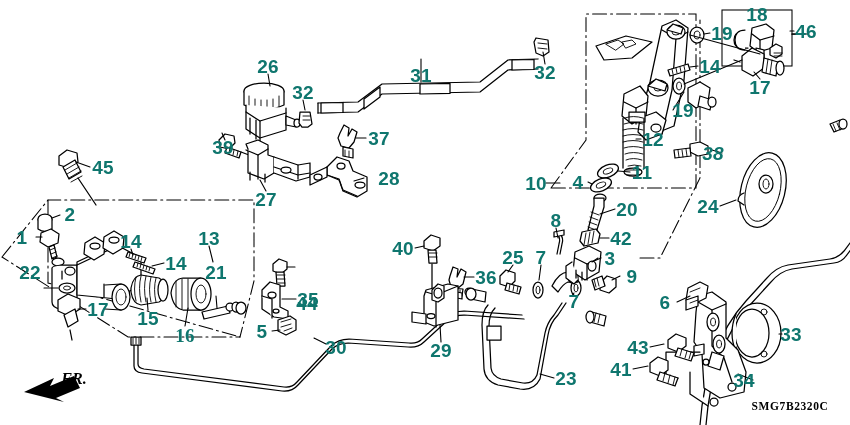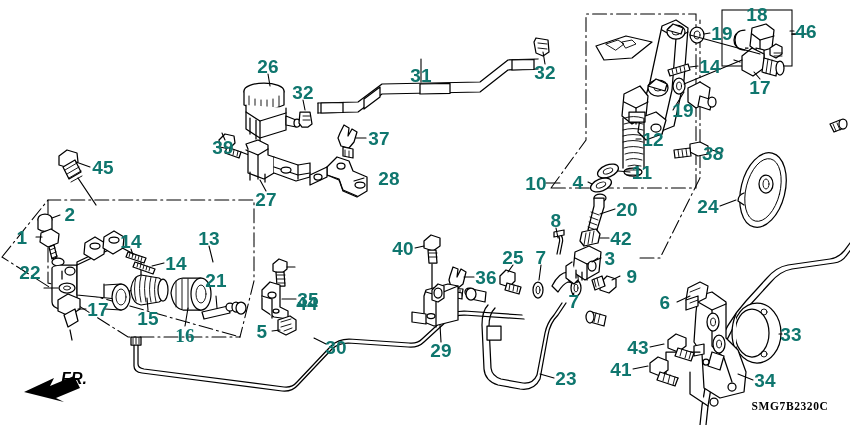--- a/index.html
+++ b/index.html
@@ -5,21 +5,21 @@
 <style>
   html,body{margin:0;padding:0;background:#fff;}
   body{font-family:"Liberation Sans", sans-serif;}
   #stage{position:relative;width:850px;height:425px;background:#ffffff;overflow:hidden;}
   #art{position:absolute;left:0;top:0;width:850px;height:425px;}
   .lbl{position:absolute;font-family:"Liberation Sans", sans-serif;font-weight:700;
        color:#0f766e;line-height:1;white-space:nowrap;transform:translate(-50%,-50%);
        font-size:19px;letter-spacing:0.2px;}
   .code{position:absolute;font-family:Liberation Serif, serif;font-weight:700;
         font-size:11.5px;letter-spacing:0.6px;color:#000;transform:translate(-50%,-50%);}
-  .fr{position:absolute;font-family:Liberation Sans, sans-serif;font-weight:800;
+  .fr{position:absolute;font-family:Liberation Serif, serif;font-weight:800;
       font-size:16px;color:#000;transform:translate(-50%,-50%);font-style:italic;}
 </style>
 </head>
 <body>
 
 <div id="stage">
 
   <svg id="art" viewBox="0 0 850 425">
     <defs>
       <style>
@@ -512,21 +512,21 @@
   <div class="lbl" style="left:22px;  top:237px;">1</div>
   <div class="lbl" style="left:70px;  top:214px;">2</div>
   <div class="lbl" style="left:30px;  top:272px;">22</div>
   <div class="lbl" style="left:98px; top:309px;">17</div>
   <div class="lbl" style="left:103px; top:167px;">45</div>
   <div class="lbl" style="left:131px; top:241px;">14</div>
   <div class="lbl" style="left:176px; top:263px;">14</div>
   <div class="lbl" style="left:209px; top:238px;">13</div>
   <div class="lbl" style="left:148px; top:318px;">15</div>
   <div class="lbl" style="left:185px; top:335px;font-family:Liberation Serif, serif;">16</div>
-  <div class="lbl" style="left:216px; top:280px;text-align:center;">21</div>
+  <div class="lbl" style="left:216px; top:272px;text-align:center;">21</div>
   <div class="lbl" style="left:268px; top:66px;">26</div>
   <div class="lbl" style="left:303px; top:92px;">32</div>
   <div class="lbl" style="left:421px; top:51px;margin-top:24px;">31</div>
   <div class="lbl" style="left:545px; top:72px;">32</div>
   <div class="lbl" style="left:223px; top:147px;">39</div>
   <div class="lbl" style="left:266px; top:199px;">27</div>
   <div class="lbl" style="left:379px; top:138px;">37</div>
   <div class="lbl" style="left:377px; top:178px;margin-left:12px;">28</div>
   <div class="lbl" style="left:307px; top:267px;margin-top:36px;">44</div>
   <div class="lbl" style="left:308px; top:299px;text-align:right;">35</div>
@@ -553,18 +553,18 @@
   <div class="lbl" style="left:722px; top:33px;">19</div>
   <div class="lbl" style="left:760px; top:87px;">17</div>
   <div class="lbl" style="left:757px; top:14px;">18</div>
   <div class="lbl" style="left:806px; top:31px;">46</div>
   <div class="lbl" style="left:713px; top:153px;font-style:italic;">38</div>
   <div class="lbl" style="left:708px; top:206px;">24</div>
   <div class="lbl" style="left:665px; top:302px;">6</div>
   <div class="lbl" style="left:638px; top:347px;">43</div>
   <div class="lbl" style="left:621px; top:369px;">41</div>
   <div class="lbl" style="left:791px; top:334px;">33</div>
-  <div class="lbl" style="left:765px; top:380px;">34</div>
+  <div class="lbl" style="left:744px; top:380px;">34</div>
 
   <div class="fr" style="left:74px; top:379px;">FR.</div>
   <div class="code" style="left:790px; top:406px;">SMG7B2320C</div>
 
 </div>
 
 </body></html>

